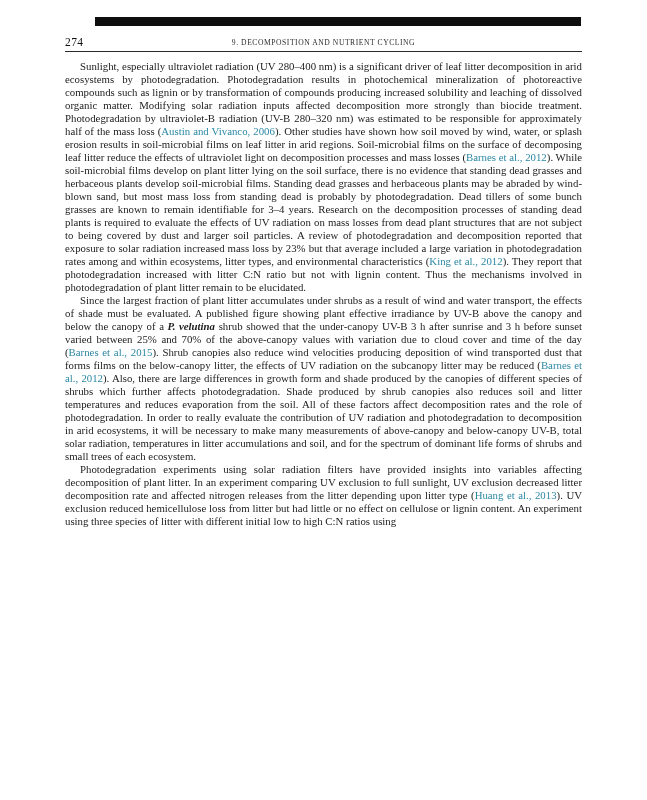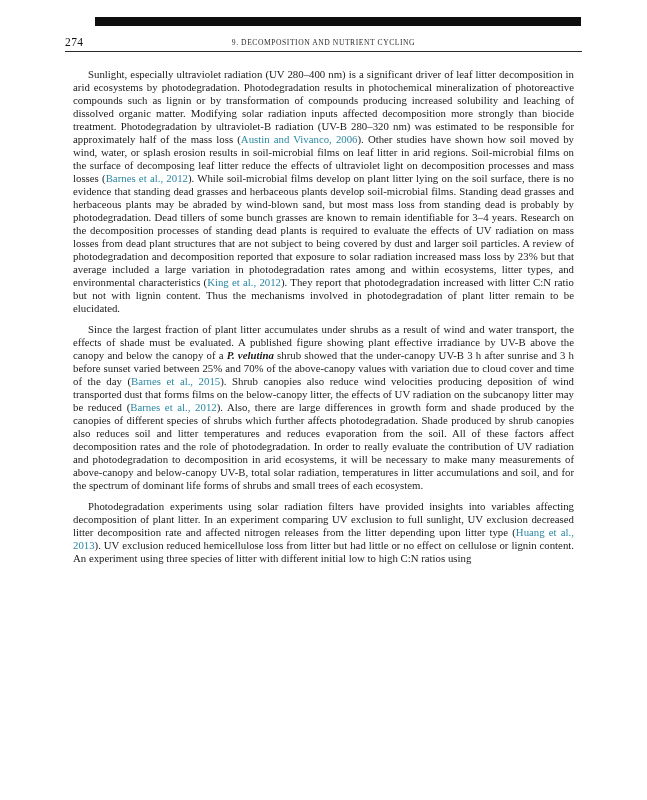--- a/index.html
+++ b/index.html
@@ -50,21 +50,21 @@
     letter-spacing: 0.55px;
     color: #2e2e2e;
   }
   .page-body {
     position: absolute;
     left: 65px;
     top: 60px;
     width: 517px;
   }
   .para {
-    margin: 8px;
+    margin: 0;
     font-size: 10.8px;
     line-height: 13px;
     text-align: justify;
     text-indent: 15px;
     color: #1b1b1b;
   }
   .cite {
     color: var(--cite-color, #2b87a3);
   }
   .italic {

